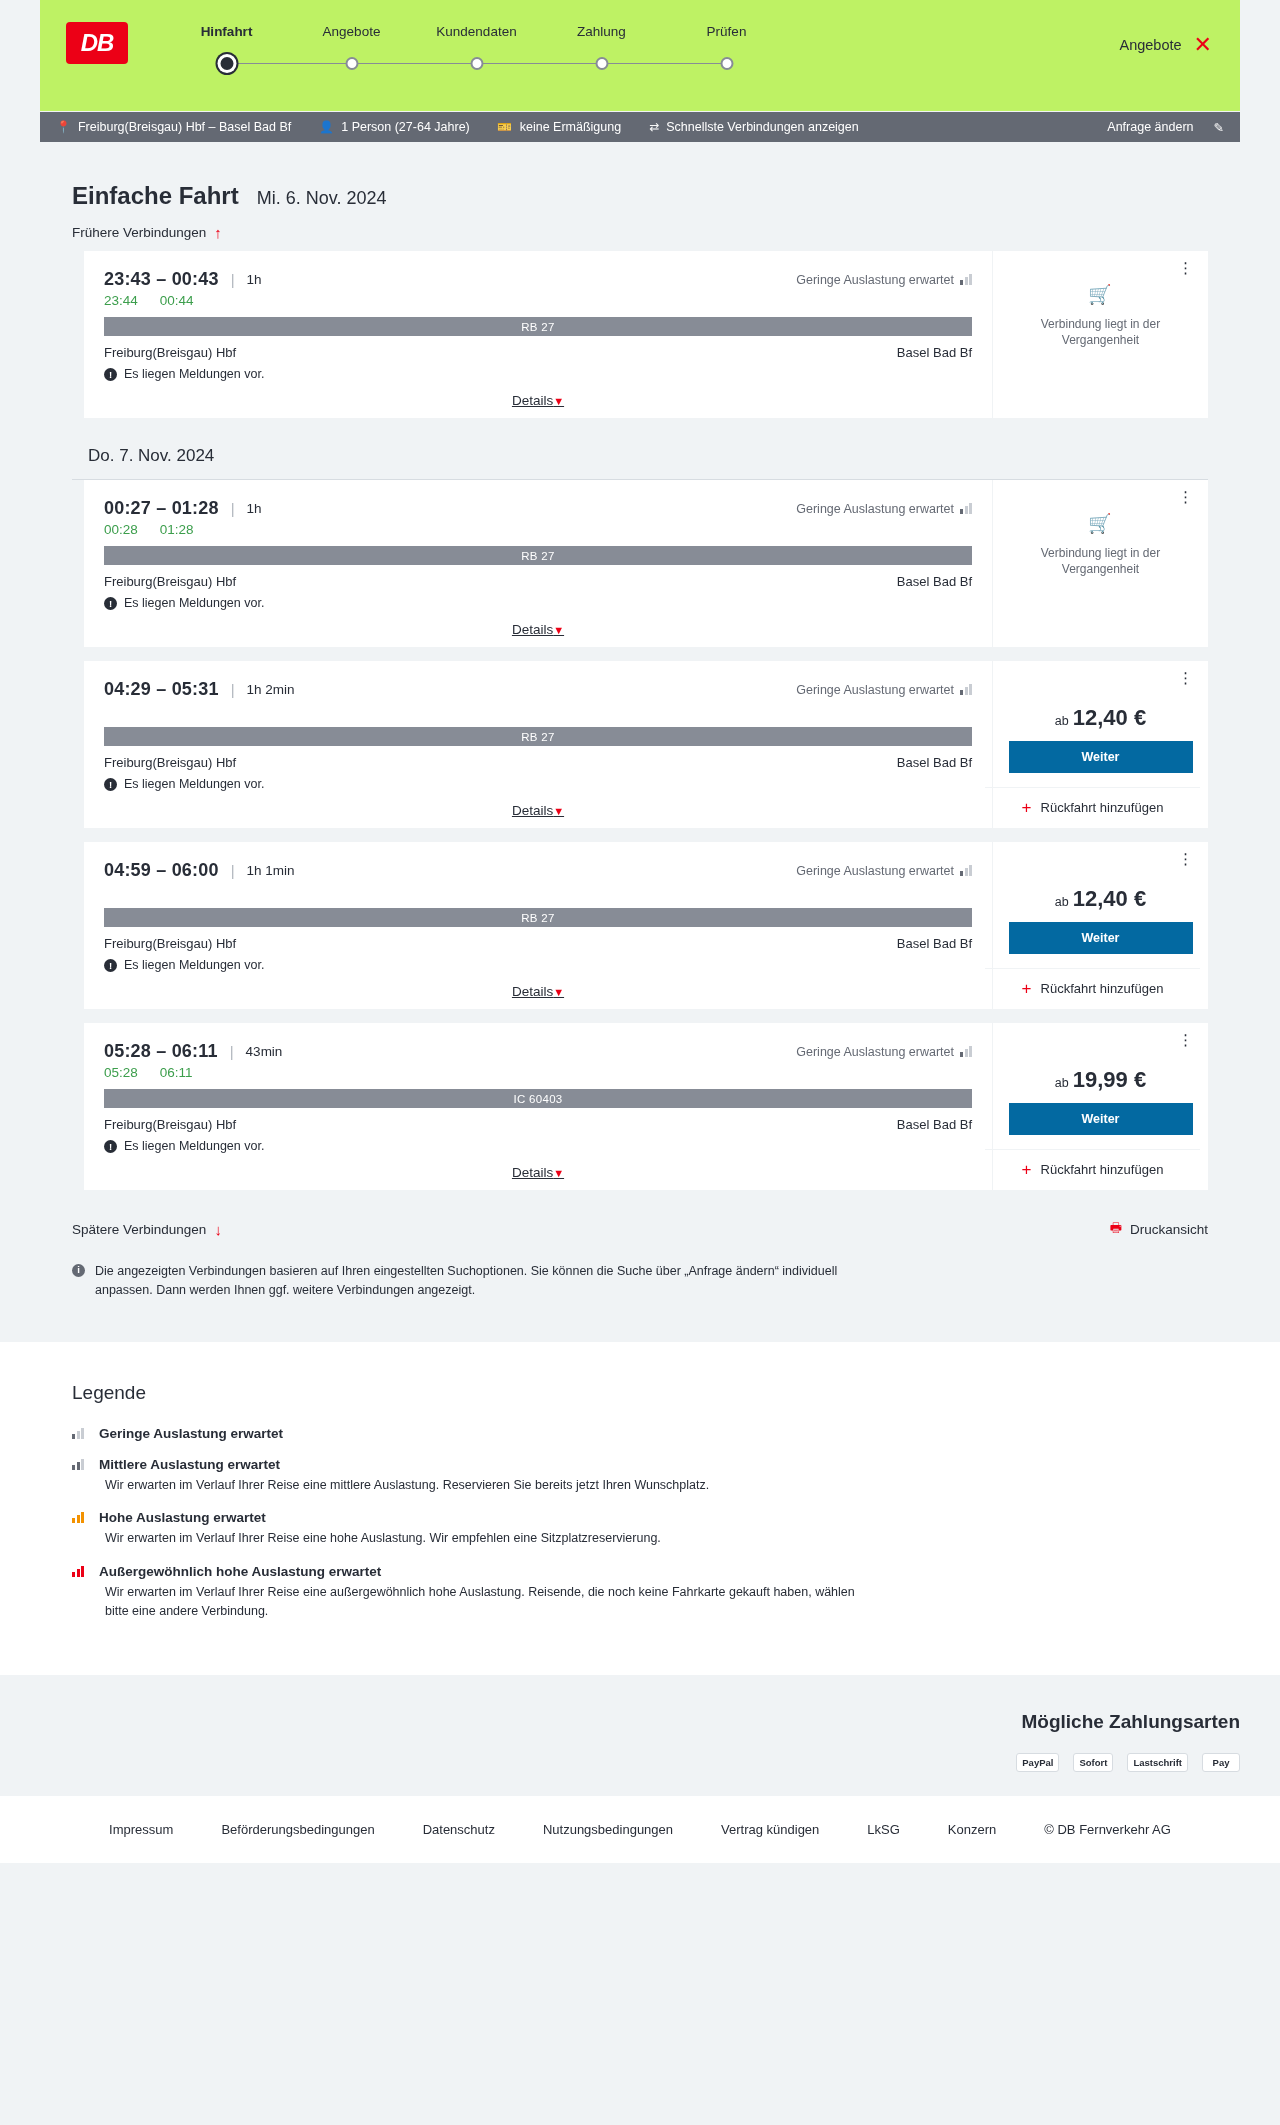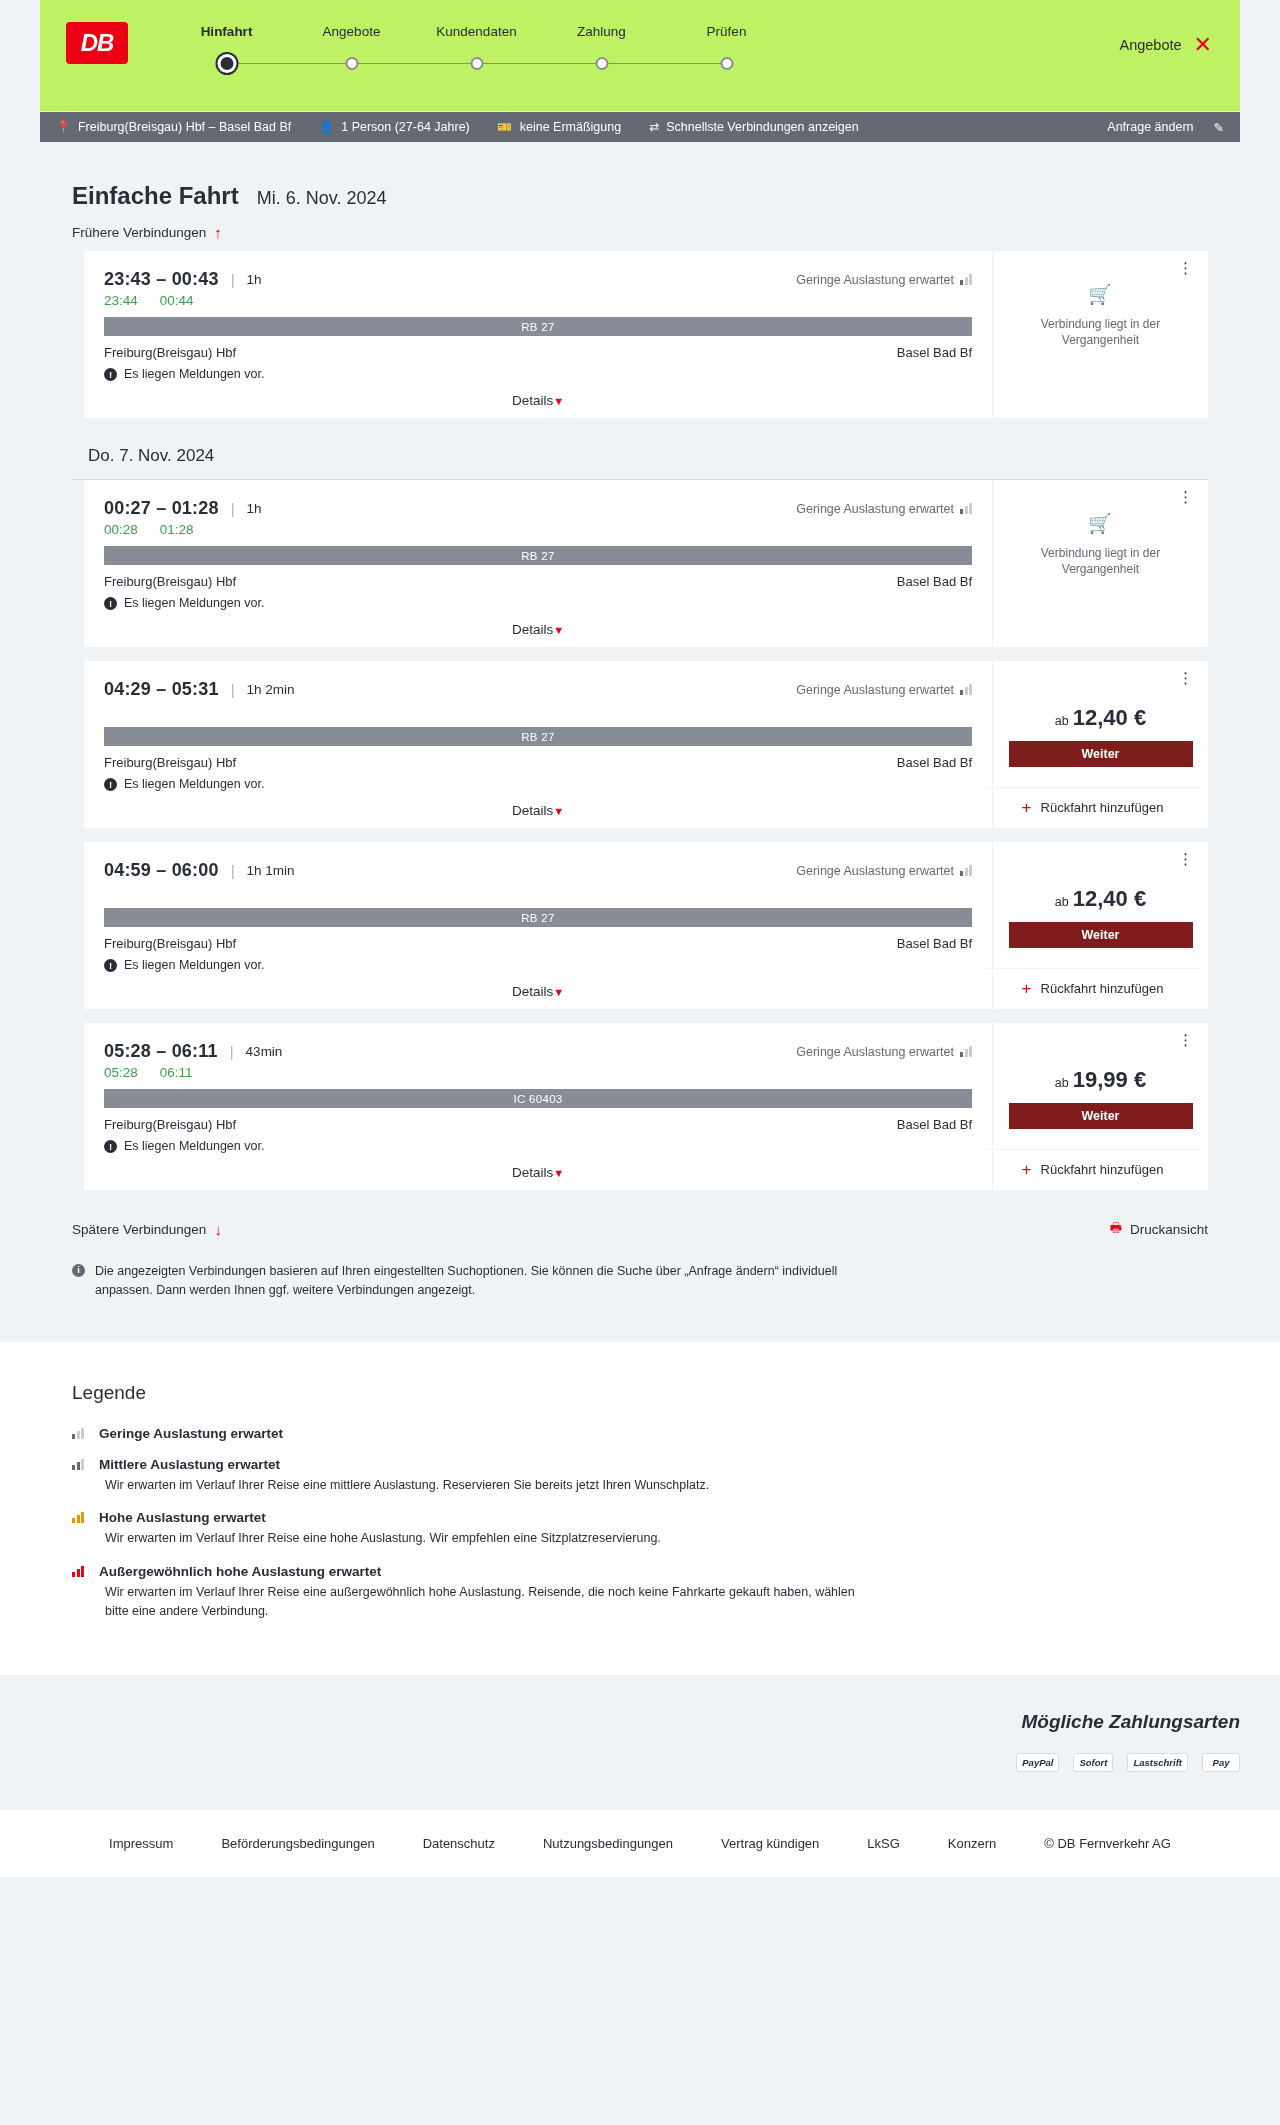--- a/index.html
+++ b/index.html
@@ -136,37 +136,38 @@
   .notice { margin-top:7px; font-size:12.5px; display:flex; align-items:center; gap:7px; }
   .notice .bang {
     width:13px;height:13px;border-radius:50%;background:#282d37;color:#fff;
     font-size:9.5px;display:inline-flex;align-items:center;justify-content:center;font-weight:bold;
   }
   .details {
     margin-top:12px; margin-bottom:10px;
     text-align:center; font-size:13.5px;
     display:flex; align-items:center; justify-content:center; gap:0;
     cursor:pointer;
+    text-decoration:underline;
   }
   .chev { color:#ec0016; font-size:11px; }
 
   .kebab {
     position:absolute; top:12px; right:14px;
     font-size:15px; color:#282d37; letter-spacing:1px; cursor:pointer;
     line-height:.6;
   }
   .past-icon { font-size:19px; margin-top:18px; color:#646973; }
   .past-text { font-size:12px; color:#646973; text-align:center; margin-top:10px; line-height:1.35; }
 
   .price { font-size:22px; font-weight:bold; margin-top:30px; }
   .price .ab { font-size:12.5px; font-weight:normal; margin-right:4px; }
   .weiter {
     margin-top:10px;
-    background:#7f1d1d; color:#fff; border:none;
-    width:184px; height:26px;
+    background:#0369a1; color:#fff; border:none;
+    width:184px; height:32px;
     font-size:12.5px; font-weight:bold;
     cursor:pointer;
     font-family:"Liberation Sans", sans-serif;
   }
   .addreturn {
     margin-top:auto;
     border-top:1px solid #f0f3f5;
     width:calc(100% + 32px);
     margin-left:-16px;
     padding:11px 0 2px 0;
@@ -202,21 +203,21 @@
   .infobox p { margin:0; max-width:745px; }
 
   
   .legend { background:#fff; margin-top:42px; padding:40px 72px 38px 72px; }
   .legend h2 { font-size:19px; font-weight:normal; margin:0 0 22px 0; }
   .legend-item { margin-bottom:16px; }
   .legend-head { display:flex; align-items:center; gap:15px; font-size:13.5px; font-weight:bold; }
   .legend-desc { font-size:12.5px; margin:4px 0 0 33px; line-height:1.5; max-width:760px; }
 
   
-  .pay { background:#f0f3f5; padding:36px 40px 38px 40px;font-style:italic; }
+  .pay { background:#f0f3f5; padding:36px 40px 24px 40px; }
   .pay-inner { text-align:right; }
   .pay h3 { font-size:19px; margin:0 0 20px 0; }
   .pay-icons { display:flex; justify-content:flex-end; gap:14px; align-items:center; }
   .pay-icon {
     height:19px; min-width:38px; background:#fff; border:1px solid #d7dce1;
     border-radius:3px; display:flex; align-items:center; justify-content:center;
     font-size:9.5px; font-weight:bold; padding:0 5px; color:#282d37;
   }
 
   

